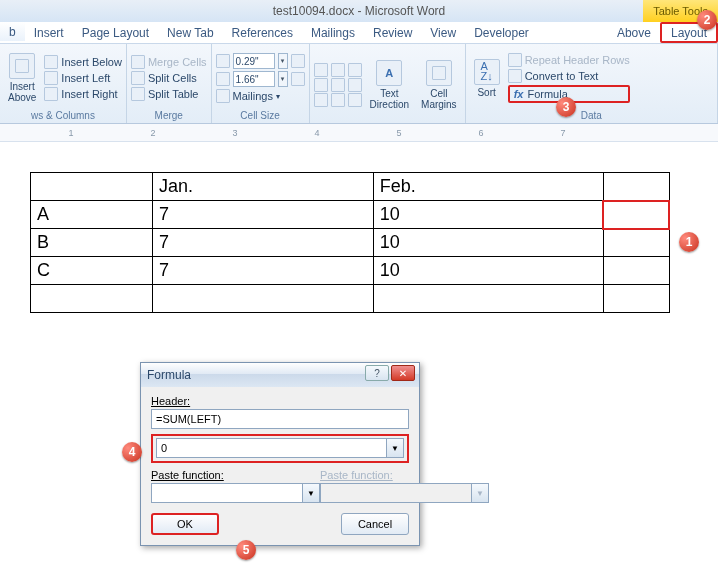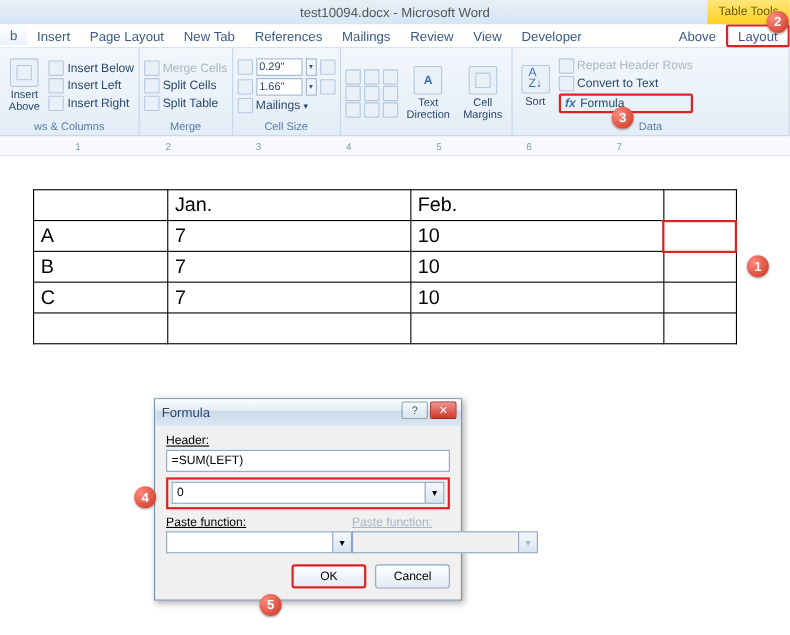--- a/index.html
+++ b/index.html
@@ -49,21 +49,21 @@
 .dlg-title .dlg-btn { width: 24px; height: 16px; border: 1px solid #8aa; background: linear-gradient(#f5f9fd,#d8e4f0); border-radius: 2px; display: flex; align-items: center; justify-content: center; font-size: 10px; color:#456; cursor:pointer; }
 .dlg-title .dlg-btn.close { background: linear-gradient(#f09090,#d33a28); color: #fff; border-color: #a02818; }
 .dlg-body { padding: 8px 10px 10px 10px; }
 .field-label { text-decoration: underline; text-decoration-color: currentColor; margin-bottom: 2px; }
 .tinput { width: 100%; height: 20px; border: 1px solid #8fa6c0; background: #fff; padding: 0 4px; font-size: 11px; }
 .combo { display: flex; }
 .combo input { flex:1; height:20px; border:1px solid #8fa6c0; border-right:none; padding:0 4px; font-size:11px; background:#fff; }
 .combo .cbtn { width:18px; height:20px; border:1px solid #8fa6c0; background:linear-gradient(#f5f9fd,#d8e4f0); display:flex; align-items:center; justify-content:center; font-size:8px; cursor:pointer; }
 .dlg-row { display:flex; margin-top:6px; }
 .dlg-row > div { flex:1; }
-.dlg-buttons { display:flex; justify-content:flex-end; gap:8px; margin-top:10px; }
+.dlg-buttons { display:flex; justify-content:space-between; gap:8px; margin-top:10px; }
 .btn { min-width:68px; height:22px; border:1px solid #8fa6c0; background:linear-gradient(#fefefe,#e2ebf5); border-radius:3px; font-size:11px; cursor:pointer; }
 .btn.ok { border:2px solid #d22; }
 
 .redbox4 { border:2px solid #d22; padding:2px 3px 3px 3px; margin-top:5px; margin-bottom:2px; }
 
 
 .marker { position:absolute; width:20px; height:20px; border-radius:50%; background:radial-gradient(circle at 30% 30%, #ff8a7d, #c8301d); color:#fff; font-size:12px; font-weight:bold; display:flex; align-items:center; justify-content:center; box-shadow:0 1px 2px rgba(0,0,0,.4); z-index:50; }
 </style>
 </head>
 <body>

